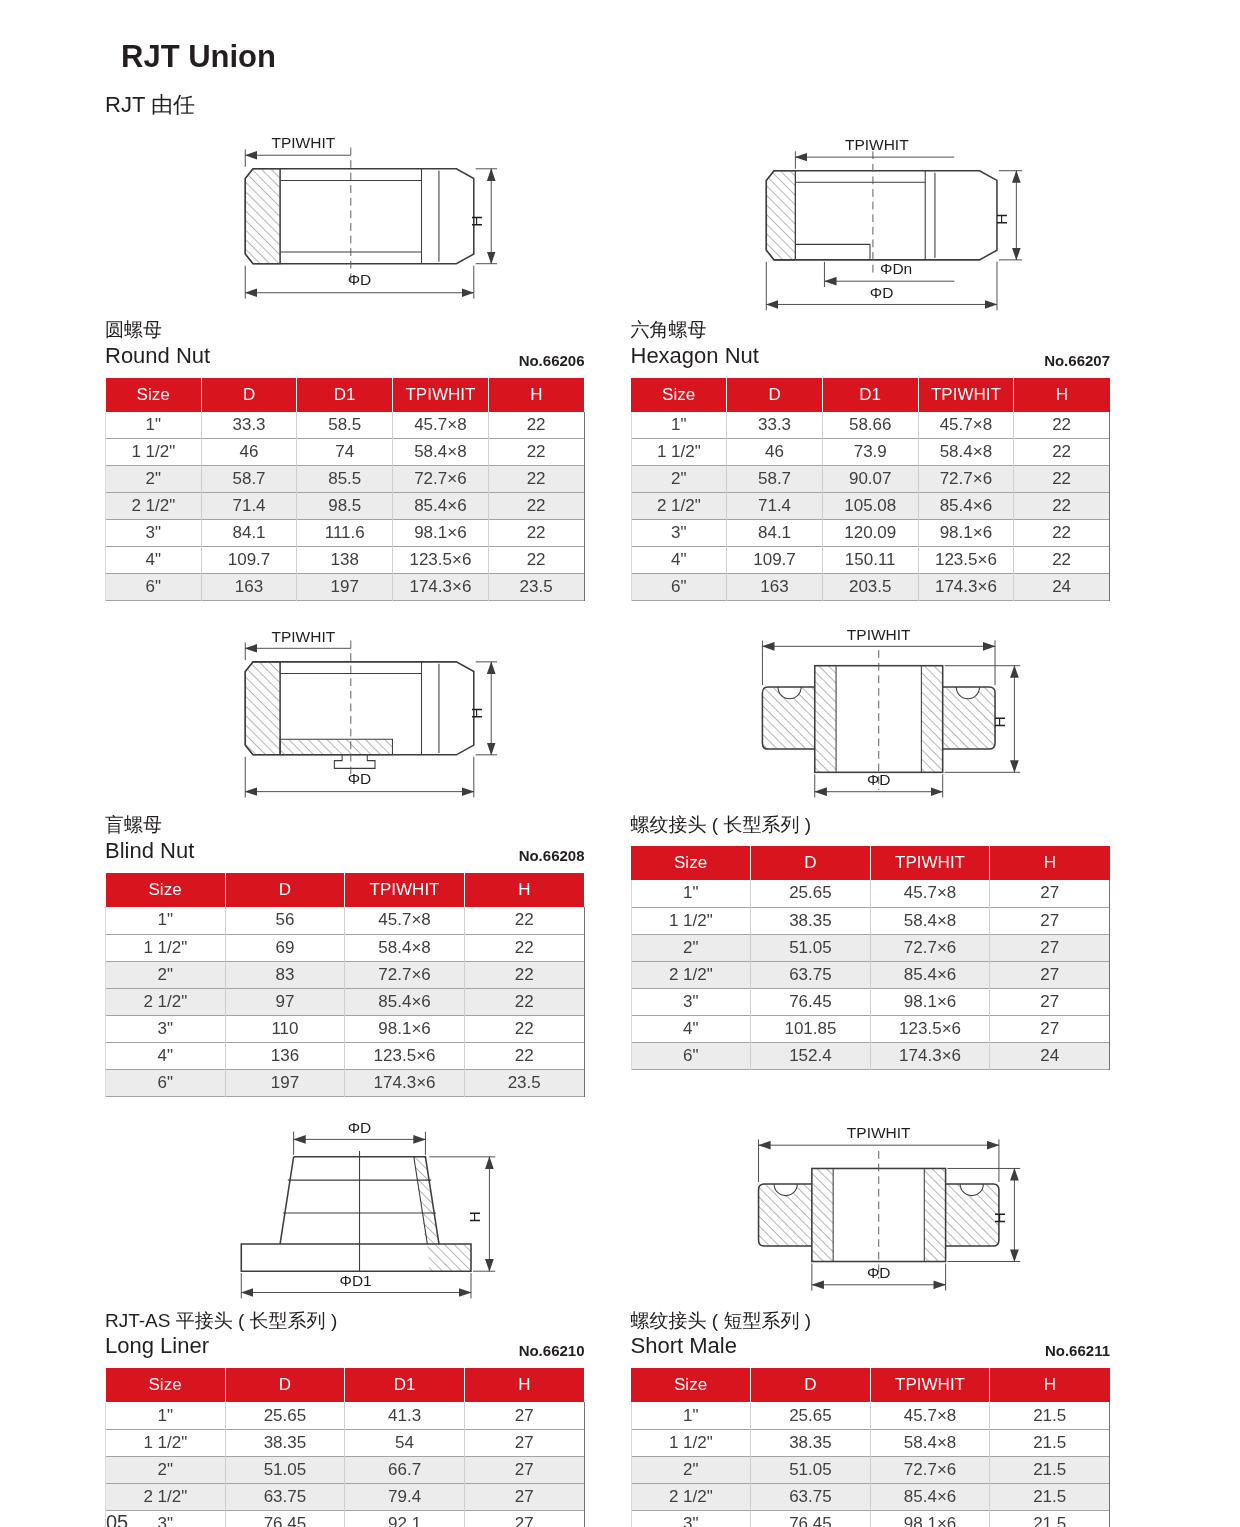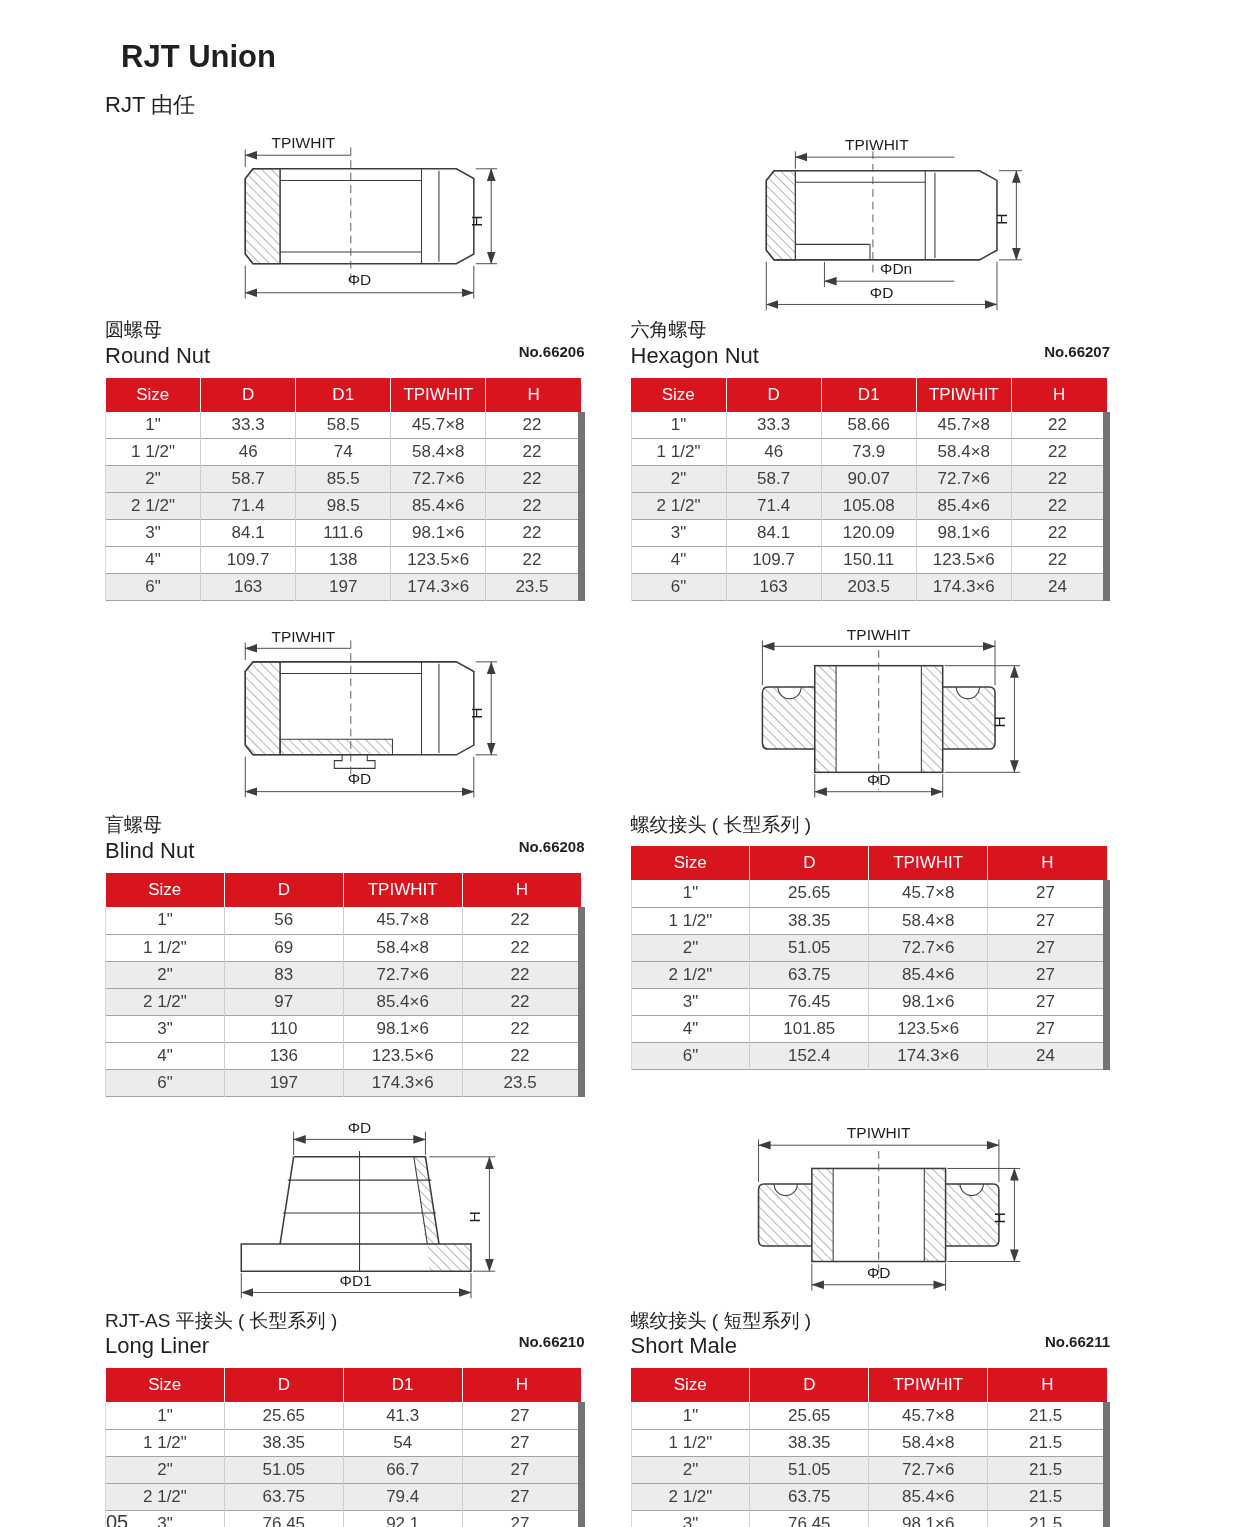--- a/index.html
+++ b/index.html
@@ -16,35 +16,35 @@
   .page{
     width:1240px;height:1527px;position:relative;overflow:hidden;background:#fff;
     font-family:"Liberation Sans","DejaVu Sans",sans-serif;color:var(--ink);
   }
   .content{padding:24px 130px 0 105px;}
   h1.title{font-size:31px;font-weight:700;margin:16px;line-height:1.1;}
   .subtitle{font-size:22px;margin-top:7px;}
   .grid{display:grid;grid-template-columns:1fr 1fr;column-gap:46px;row-gap:24px;margin-top:10px;}
   .drawing{height:188px;display:flex;align-items:center;justify-content:center;}
   .sec-head .cn{font-size:19px;line-height:1.25;}
-  .en-row{display:flex;justify-content:space-between;align-items:flex-start;margin-top:1px;}
+  .en-row{display:flex;justify-content:space-between;align-items:flex-end;margin-top:1px;}
   .en{font-size:22px;}
   .no{font-size:15px;font-weight:700;}
   table{width:100%;border-collapse:collapse;table-layout:fixed;margin-top:9px;}
   thead th{
     background:var(--red);color:#fff;font-weight:400;font-size:17px;height:34px;
     border-left:1px solid rgba(255,255,255,.95);
   }
   thead th:first-child{border-left:none;}
   tbody td{
     text-align:center;font-size:17px;height:27px;color:var(--cell);padding:0 2px;
     border-left:1px solid var(--vline);border-right:1px solid var(--vline);
   }
   tbody tr td:first-child{border-left:1px solid #d9d9d9;}
-  tbody tr td:last-child{border-right:7px solid #737373;}
+  tbody tr td:last-child{border-right:1px solid #737373;}
   tbody tr{border-bottom:1px solid var(--hline);background:#fff;}
   tbody tr:nth-child(3),tbody tr:nth-child(4),tbody tr:nth-child(7){background:var(--stripe);}
   .pageno{position:absolute;left:106px;top:1511px;font-size:20px;color:#3a3a3a;}
   svg .outline{fill:none;stroke:var(--draw);stroke-width:1.6;}
   svg .inner{fill:none;stroke:var(--draw);stroke-width:1.1;}
   svg .dim{fill:none;stroke:#4a4a4a;stroke-width:1;}
   svg .cl{fill:none;stroke:#5a5a5a;stroke-width:1;stroke-dasharray:8 5;}
   svg text{font-family:"Liberation Sans","DejaVu Sans",sans-serif;font-size:16px;fill:#1f1f1f;}
 </style>
 </head>

